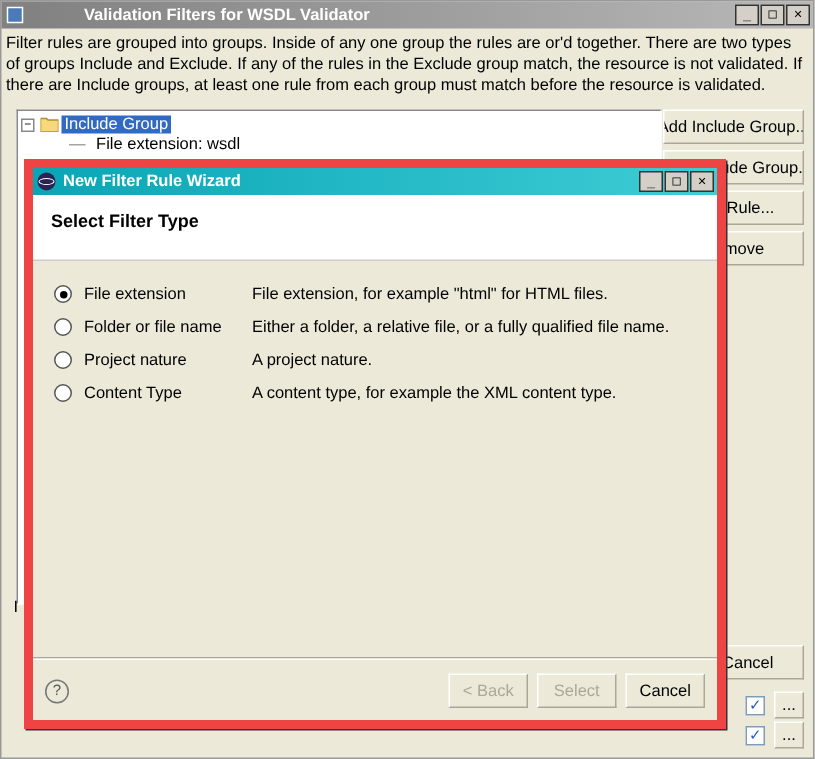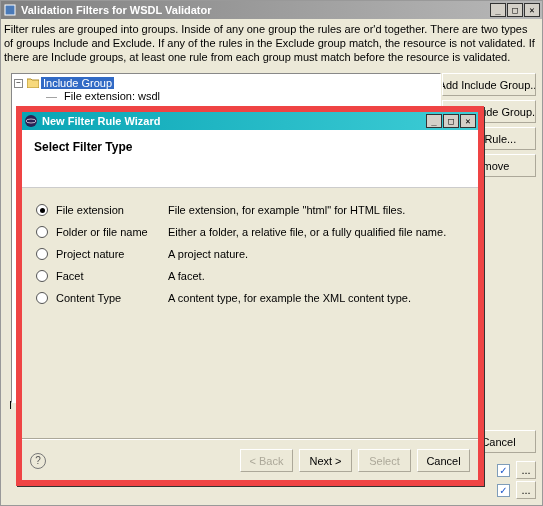--- a/index.html
+++ b/index.html
@@ -1,21 +1,21 @@
 <!DOCTYPE html>
 <html><head>
 <meta charset="utf-8">
 <style>
 * { box-sizing: border-box; font-family: Tahoma, sans-serif; font-size: 11px; }
 body { margin: 0; background: #ece9d8; width: 543px; height: 506px; overflow: hidden; position: relative; }
 
 
 .parent-window { position: absolute; top: 0; left: 0; width: 543px; height: 506px; border: 1px solid #999; background: #ece9d8; }
 .title-bar { height: 18px; background: linear-gradient(to right, #7a9ab8, #b8cde0); display: flex; align-items: center; padding: 0 2px; }
-.title-bar.inactive { background: linear-gradient(to right, #808080, #b8b8b8); }
+.title-bar.inactive { background: linear-gradient(to right, #808080, #b8b8b8); gap: 35px; }
 .title-bar-icon { width: 14px; height: 14px; margin-right: 4px; display: inline-flex; align-items: center; justify-content: center; }
 .title-bar-text { color: #fff; font-weight: bold; flex: 1; }
 .title-bar-controls { display: flex; gap: 1px; }
 .title-btn { width: 16px; height: 14px; background: #d4d0c8; border: 1px solid #333; display: flex; align-items: center; justify-content: center; font-size: 9px; font-family: monospace; cursor: pointer; }
 
 .parent-body { padding: 3px; }
 .desc-text { color: #000; line-height: 14px; margin-bottom: 4px; }
 
 .tree-panel { position: absolute; top: 72px; left: 10px; width: 430px; height: 330px; background: #fff; border: 1px solid #888; border-right-color: #fff; border-bottom-color: #fff; padding: 2px; }
 .tree-item { display: flex; align-items: center; padding: 1px 0; }
@@ -36,21 +36,21 @@
 .check-row { display: flex; align-items: center; gap: 6px; }
 .checkbox { width: 13px; height: 13px; background: #fff; border: 1px solid #7f9db9; display: flex; align-items: center; justify-content: center; color: #2159c9; font-size: 10px; }
 .ellipsis-btn { width: 20px; height: 18px; background: #ece9d8; border: 1px solid #aca899; border-top-color: #fff; border-left-color: #fff; display: flex; align-items: center; justify-content: center; cursor: pointer; }
 
 .side-label { position: absolute; left: 8px; top: 398px; }
 
 
 .modal { position: absolute; top: 106px; left: 16px; width: 468px; height: 380px; background: #ece9d8; border: 6px solid #ef4444; box-shadow: 1px 1px 0 #333; }
 .modal-title-bar { height: 18px; background: linear-gradient(to right, #0aa5b5, #3ecdd6); display: flex; align-items: center; padding: 0 2px; }
 .modal-title-bar .title-bar-text { color: #fff; font-weight: bold; }
-.modal-header { background: #fff; padding: 10px 12px; height: 58px; border-bottom: 1px solid #ccc; }
+.modal-header { background: #fff; padding: 10px 12px; height: 44px; border-bottom: 1px solid #ccc; }
 .modal-header-title { font-weight: bold; font-size: 12px; }
 
 .modal-body { padding: 16px 14px; }
 .radio-row { display: flex; align-items: center; margin-bottom: 10px; }
 .radio { width: 12px; height: 12px; border: 1px solid #555; border-radius: 50%; margin-right: 8px; background: #fff; display: flex; align-items: center; justify-content: center; }
 .radio.selected::after { content: ""; width: 5px; height: 5px; background: #000; border-radius: 50%; }
 .radio-label { width: 112px; display: inline-block; }
 .radio-desc { color: #000; }
 
 .modal-sep { border-top: 1px solid #aca899; border-bottom: 1px solid #fff; margin: 0; position: absolute; bottom: 40px; left: 0; right: 0; }
@@ -155,33 +155,27 @@
       <span class="radio-label">Folder or file name</span>
       <span class="radio-desc">Either a folder, a relative file, or a fully qualified file name.</span>
     </div>
     <div class="radio-row">
       <span class="radio"></span>
       <span class="radio-label">Project nature</span>
       <span class="radio-desc">A project nature.</span>
     </div>
     <div class="radio-row">
       <span class="radio"></span>
-      <span class="radio-label">Facet</span>
-      <span class="radio-desc">A facet.</span>
-    </div>
-    <div class="radio-row">
-      <span class="radio"></span>
       <span class="radio-label">Content Type</span>
       <span class="radio-desc">A content type, for example the XML content type.</span>
     </div>
   </div>
 
   <div class="modal-sep"></div>
   <div class="modal-footer">
     <div class="help-icon">?</div>
     <div class="modal-footer-buttons">
       <div class="btn disabled">&lt; Back</div>
-      <div class="btn">Next &gt;</div>
       <div class="btn disabled">Select</div>
       <div class="btn">Cancel</div>
     </div>
   </div>
 </div>
 
 </body></html>

